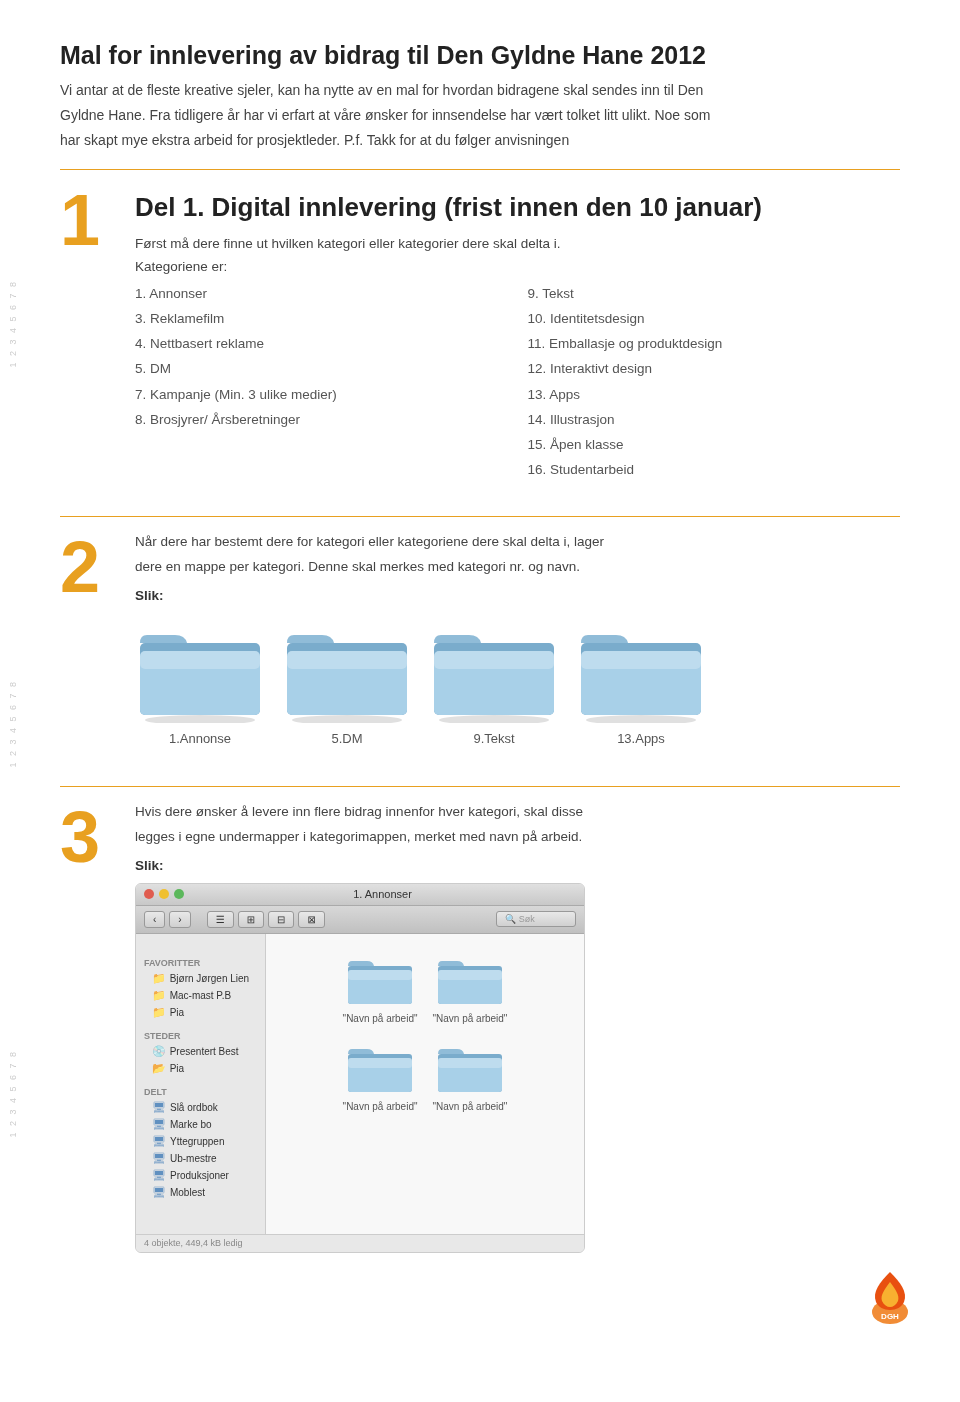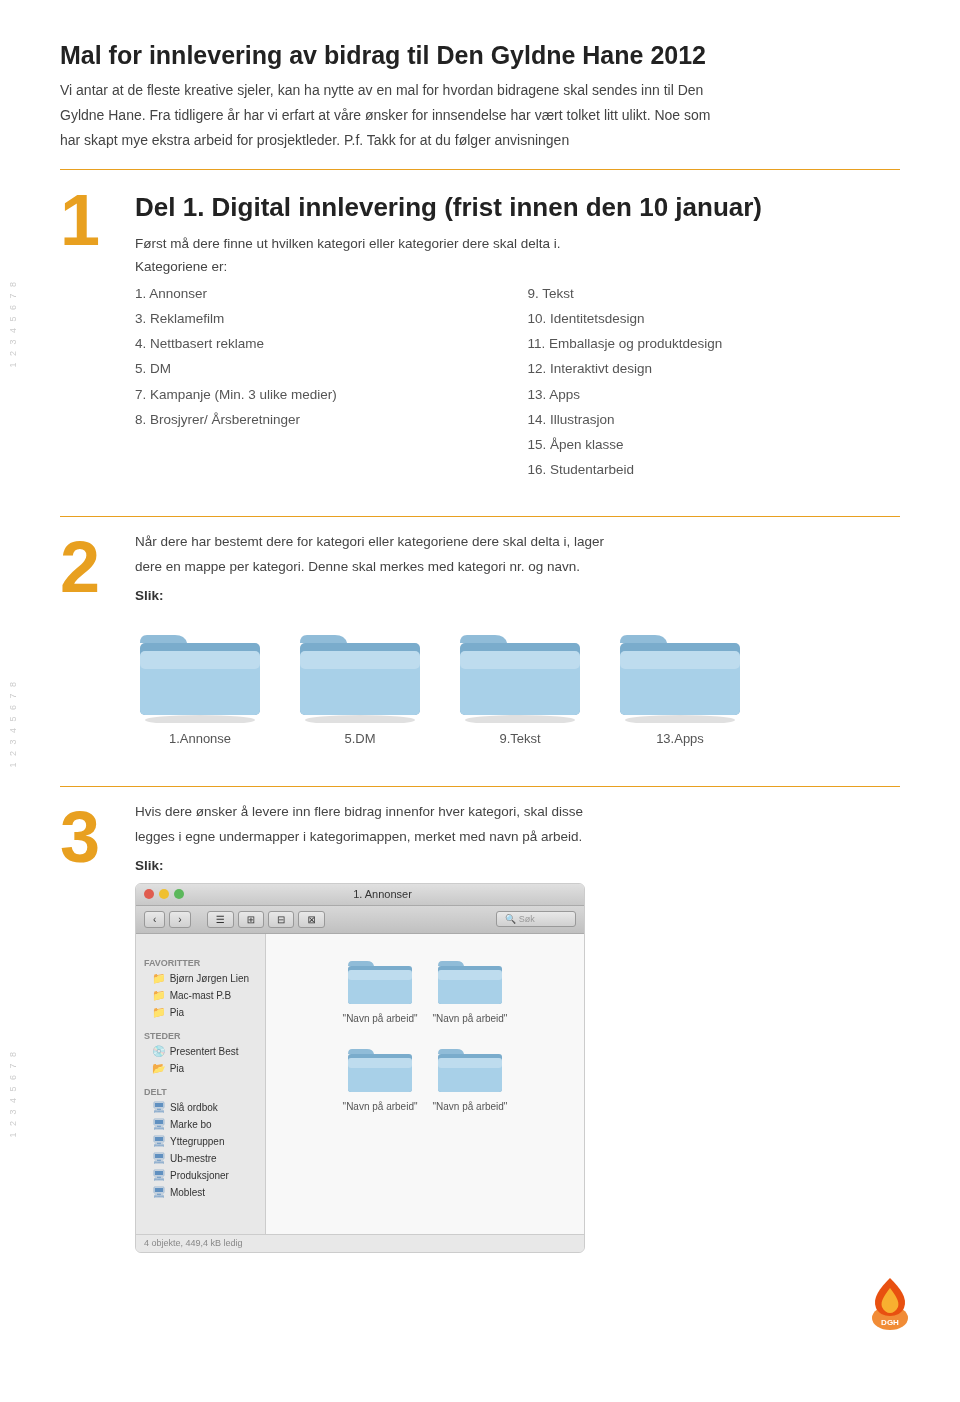--- a/index.html
+++ b/index.html
@@ -86,21 +86,21 @@
     .cat-item {
       font-size: 13.5px;
       color: #555;
       margin-bottom: 5px;
       line-height: 1.5;
     }
 
     
     .folder-row {
       display: flex;
-      gap: 30px;
+      gap: 17px;
       margin: 20px 0 10px 0;
       align-items: flex-end;
     }
 
     .folder-item {
       display: flex;
       flex-direction: column;
       align-items: center;
       gap: 8px;
     }
@@ -478,21 +478,21 @@
           </div>
           <div style="background:#e8e8e8; border-top:1px solid #ccc; height:18px; display:flex; align-items:center; padding:0 8px; font-size:9px; color:#888;">
             4 objekte, 449,4 kB ledig
           </div>
         </div>
 
       </div>
     </div>
   </div>
 
-  <div class="brand-logo" style="position:absolute; bottom:10px; right:40px;">
+  <div class="brand-logo" style="position:absolute; bottom:16px; right:40px;">
     <svg width="60" height="60" viewBox="0 0 60 60">
 
       <ellipse cx="30" cy="45" rx="18" ry="12" fill="#f08020" opacity="0.9"></ellipse>
 
       <path d="M30 5 C20 15, 12 25, 16 35 C18 40, 24 43, 30 43 C36 43, 42 40, 44 35 C48 25, 40 15, 30 5Z" fill="#e85010"></path>
       <path d="M30 15 C25 22, 20 28, 22 34 C24 38, 27 40, 30 40 C33 40, 36 38, 38 34 C40 28, 35 22, 30 15Z" fill="#f8b030"></path>
 
       <text x="30" y="52" font-size="8" text-anchor="middle" fill="white" font-weight="bold">DGH</text>
     </svg>
   </div>

